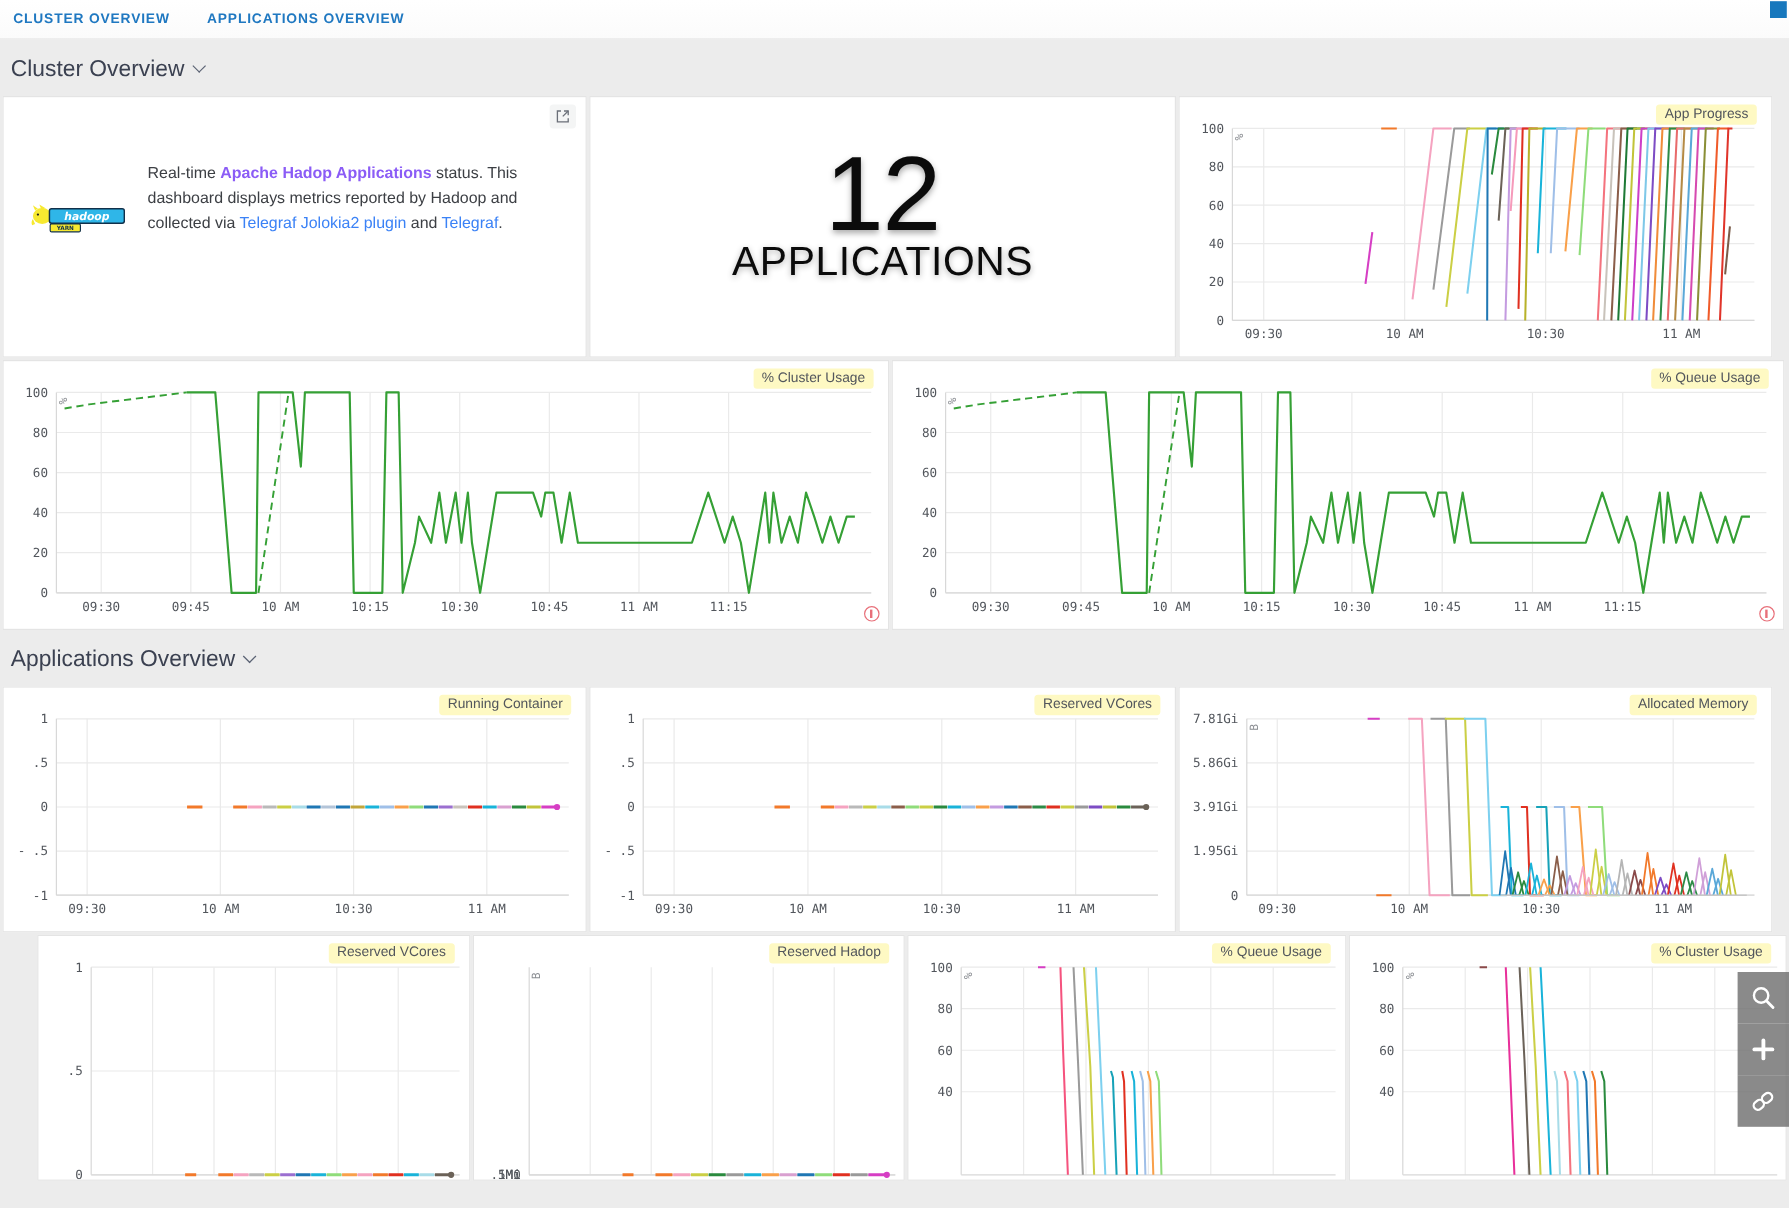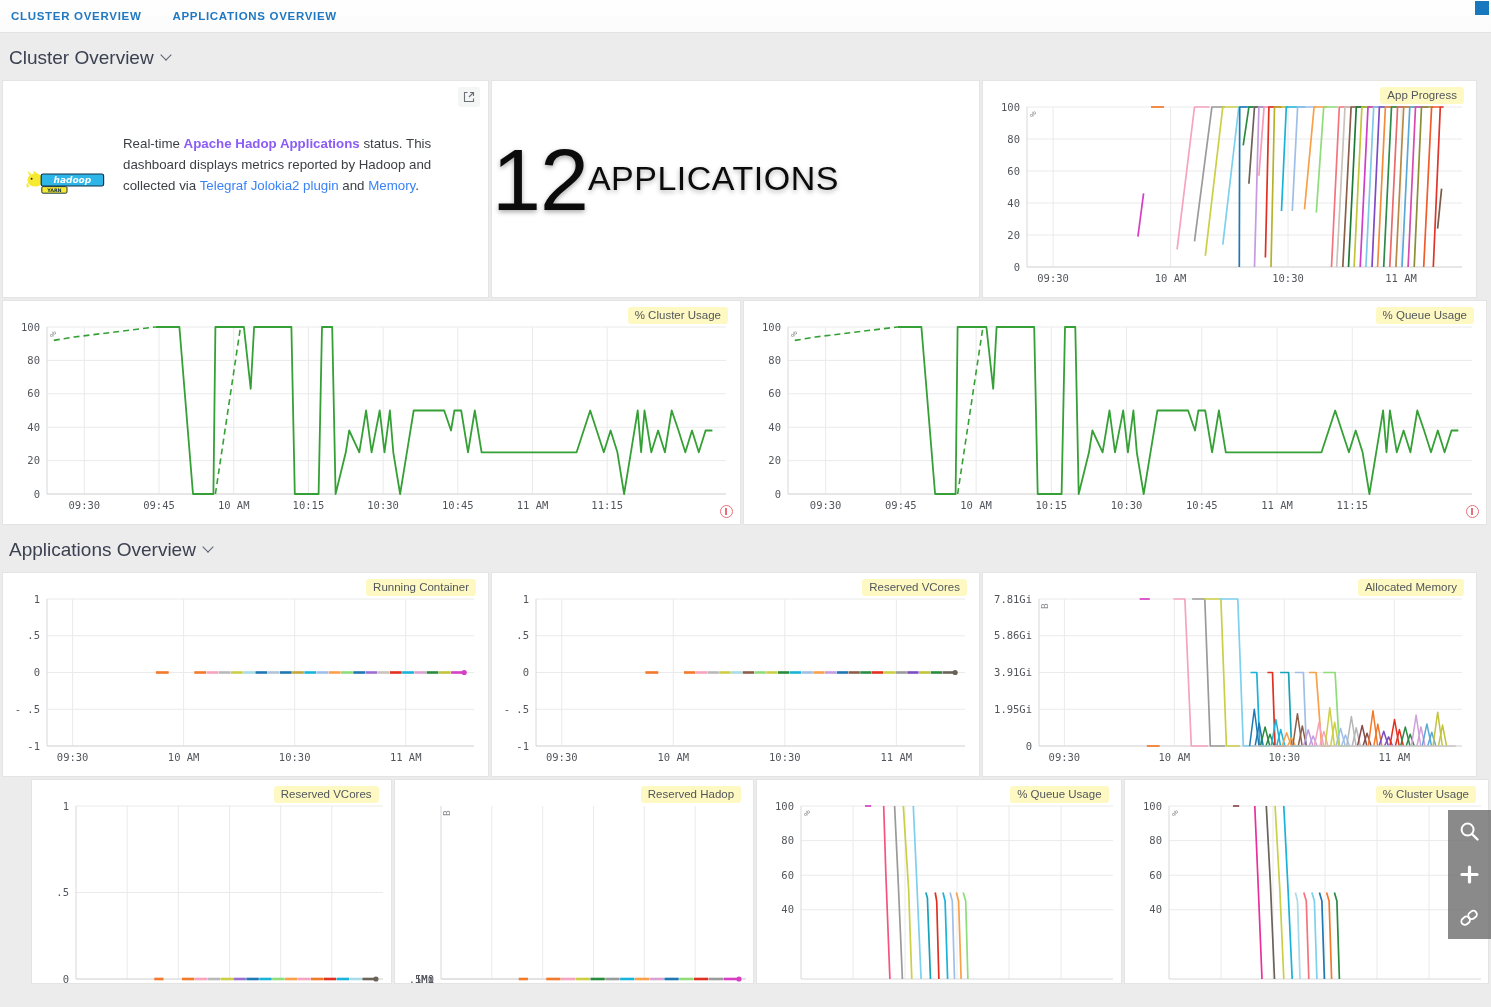--- a/index.html
+++ b/index.html
@@ -118,22 +118,22 @@
     line-height: 21px;
     color: #3c3f44;
     max-width: 330px;
   }
   .textpanel-copy b { font-weight: 700; color: #8b5cf6; }
   .textpanel-copy a { color: #3b82f6; text-decoration: none; cursor: pointer; }
 
   
   .stat-wrap {
     height: 100%;
-    display: flex; flex-direction: row;
-    align-items: center; justify-content: flex-start;
+    display: flex; flex-direction: column;
+    align-items: center; justify-content: center;
     padding-bottom: 18px;
   }
   .stat-number {
     font-size: 88px;
     font-weight: 300;
     color: #0b0b0b;
     line-height: 0.92;
     letter-spacing: -1px;
     text-shadow: 0 2px 5px rgba(0,0,0,.35);
   }
@@ -223,21 +223,21 @@
           <path d="M7 12 L4 5 L11 10 Z" fill="#f7e930"></path>
           <path d="M16 12 L13 4 L21 9 Z" fill="#f7e930"></path>
           <circle cx="11" cy="18" r="1.6" fill="#222"></circle>
           <path d="M4 24 Q1 28 3 33 L7 31 Z" fill="#f7e930"></path>
           <rect x="27" y="10" width="104" height="20" rx="3" fill="#2fb6e8" stroke="#11304a" stroke-width="2"></rect>
           <text x="79" y="25" font-family="DejaVu Sans, sans-serif" font-size="15" font-weight="700" font-style="italic" fill="#ffffff" text-anchor="middle">hadoop</text>
           <rect x="28" y="31" width="42" height="11" rx="2" fill="#f7e930" stroke="#11304a" stroke-width="1.6"></rect>
           <text x="49" y="40" font-family="DejaVu Sans, sans-serif" font-size="8" font-weight="700" fill="#11304a" text-anchor="middle">YARN</text>
         </svg>
         <div class="textpanel-copy">
-          <span>Real-time </span><b>Apache Hadop Applications</b><span> status. This dashboard displays metrics reported by Hadoop and collected via </span><a>Telegraf Jolokia2 plugin</a><span> and </span><a>Memory</a><span>.</span>
+          <span>Real-time </span><b>Apache Hadop Applications</b><span> status. This dashboard displays metrics reported by Hadoop and collected via </span><a>Telegraf Jolokia2 plugin</a><span> and </span><a>Telegraf</a><span>.</span>
         </div>
       </div>
     </div>
 
     <div class="panel" style="width:489px;height:218px;">
       <div class="stat-wrap">
         <div class="stat-number">12</div>
         <div class="stat-label">APPLICATIONS</div>
       </div>
     </div>

